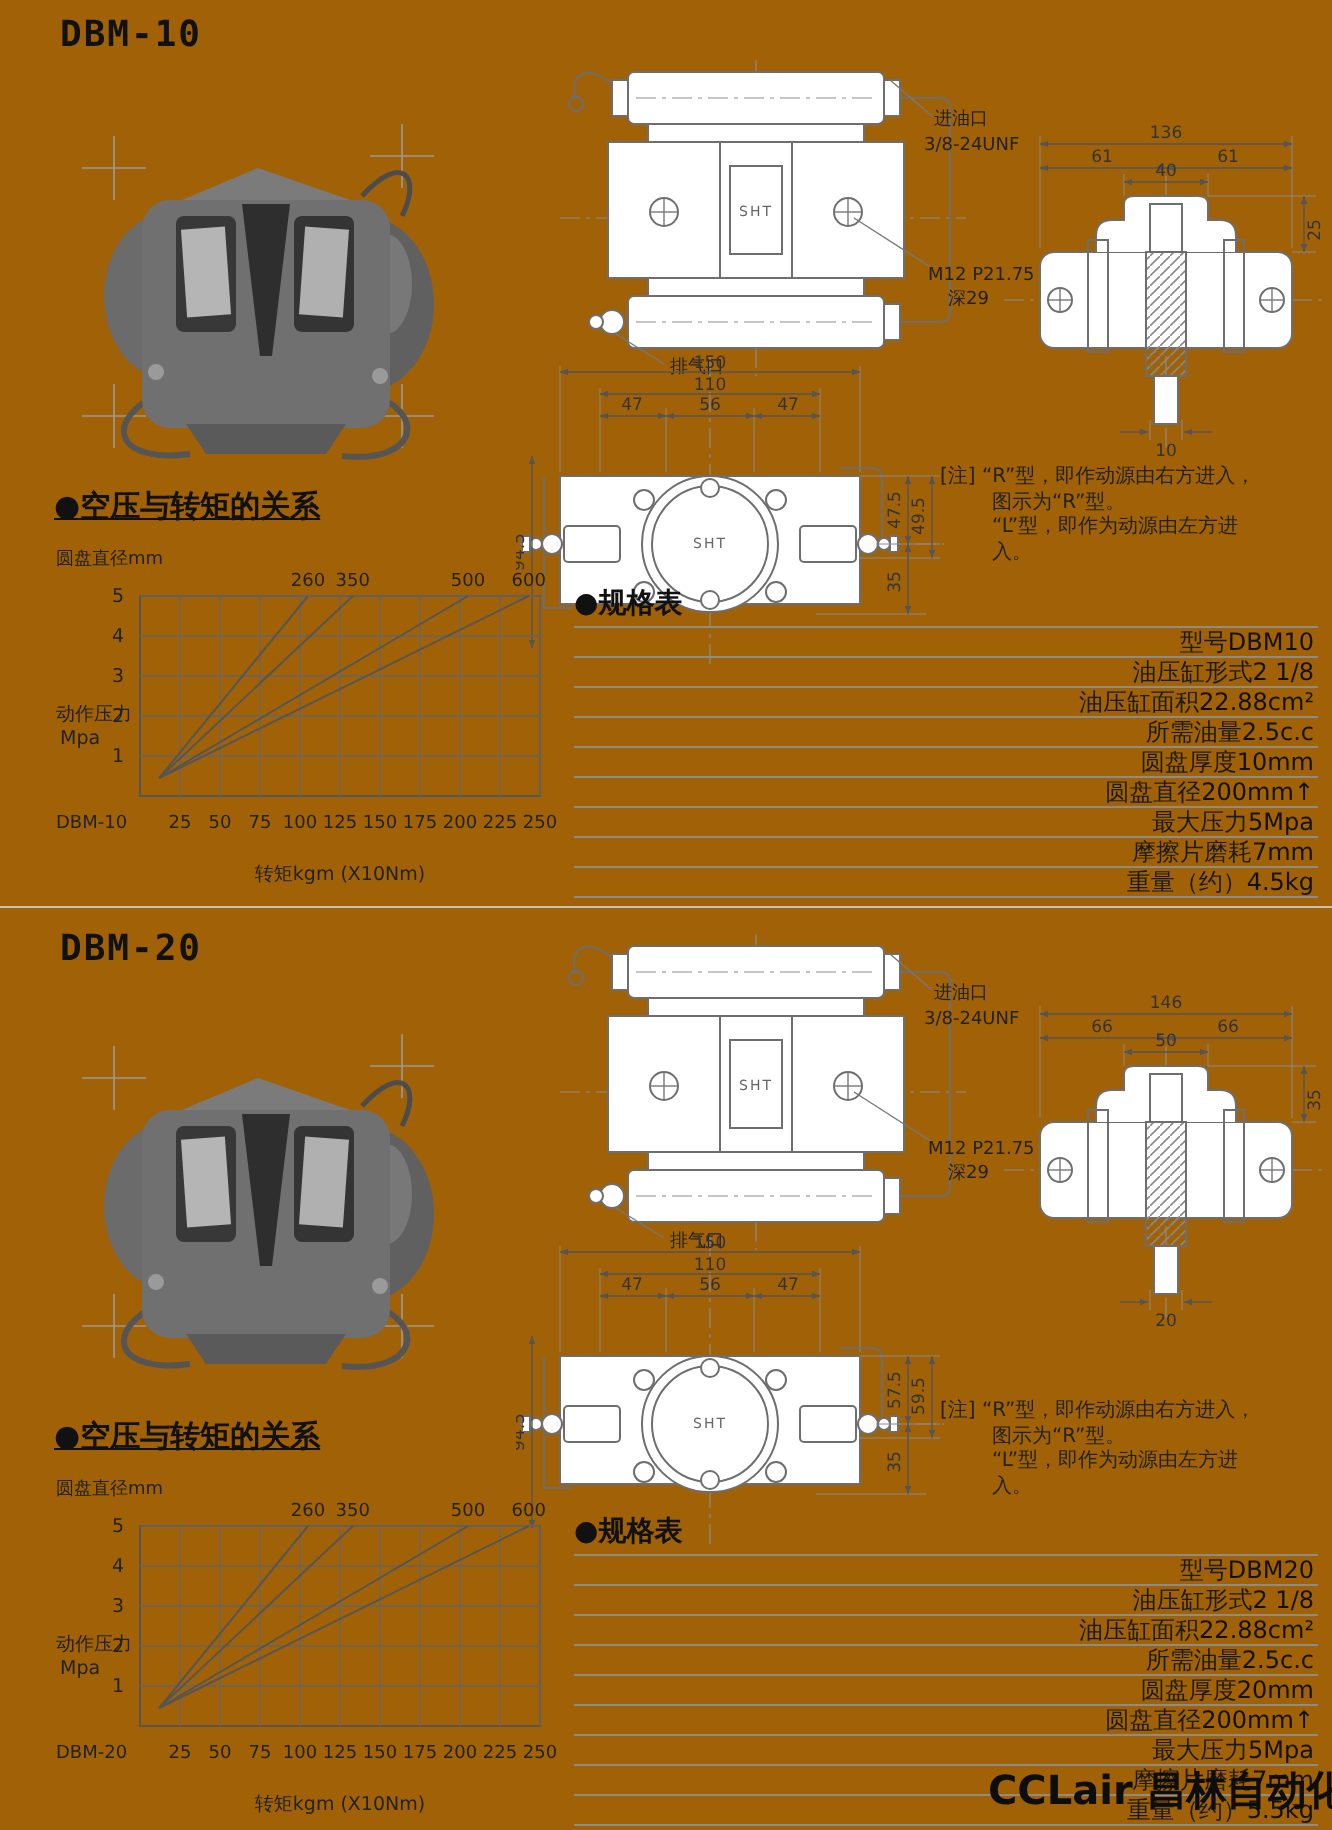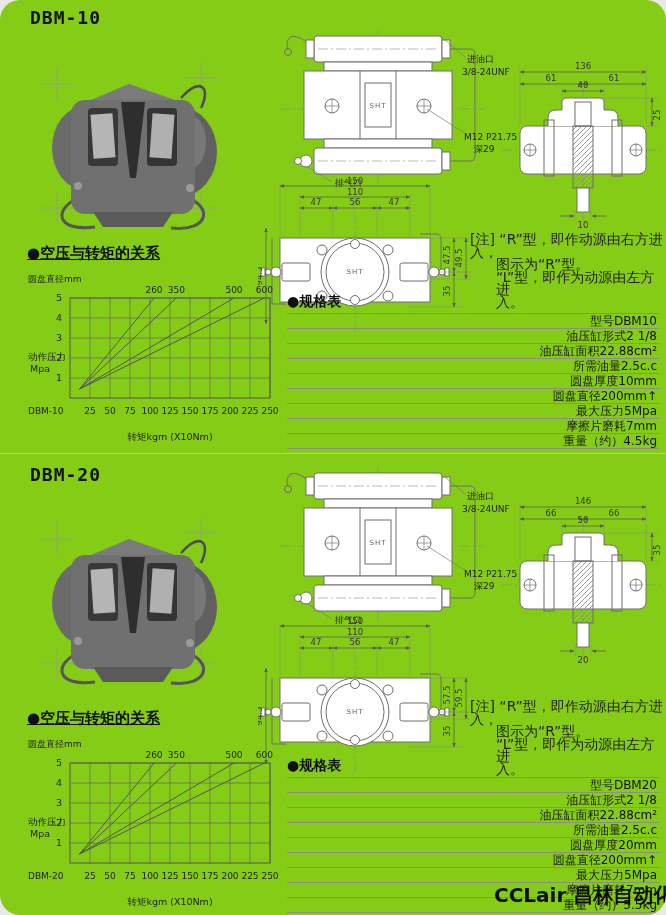--- a/index.html
+++ b/index.html
@@ -1,17 +1,17 @@
 <!DOCTYPE html>
 <html><head>
 <meta charset="utf-8">
 <style>
   html,body{margin:0;padding:0;background:#e8e8e6;}
-  .page{position:relative;width:666px;height:915px;background:#84cc16;overflow:hidden;
-        font-family:"DejaVu Sans",sans-serif;color:#1a1a1a;border-radius:20px;}
+  .page{position:relative;width:666px;height:915px;background:#a16207;overflow:hidden;
+        font-family:"DejaVu Sans",sans-serif;color:#1a1a1a;}
   .sec{position:absolute;left:0;width:666px;height:457px;}
   .sec1{top:0;} .sec2{top:457px;}
   .model-title{position:absolute;left:30px;top:7px;font-size:18px;font-weight:700;
                letter-spacing:1px;color:#111;font-family:"DejaVu Sans Mono",monospace;}
   .divider{position:absolute;left:0;top:453px;width:666px;height:0;border-top:1px solid #c2c2bc;}
 
   
   .dwg{position:absolute;}
   .ln{fill:none;stroke:#6e6e6e;stroke-width:1;}
   .lnf{fill:#fff;stroke:#6e6e6e;stroke-width:1;}
@@ -24,21 +24,21 @@
   text.mark{font-size:7px;fill:#666;letter-spacing:1px;}
 
   
   .photo{position:absolute;left:33px;width:195px;height:190px;}
   .sec1 .photo{top:46px;} .sec2 .photo{top:44px;}
 
   .sec1 .front-view{left:278px;top:28px;} .sec2 .front-view{left:278px;top:8px;}
   .sec1 .side-view{left:500px;top:58px;}  .sec2 .side-view{left:500px;top:36px;}
   .sec1 .bottom-view{left:258px;top:176px;} .sec2 .bottom-view{left:258px;top:159px;}
 
-  .note{position:absolute;left:470px;width:194px;font-size:14px;line-height:12.5px;color:#222;}
+  .note{position:absolute;left:470px;width:194px;font-size:10px;line-height:12.5px;color:#222;}
   .sec1 .note{top:233px;} .sec2 .note{top:243px;}
   .note div+div{padding-left:26px;}
 
   .chart-h{position:absolute;left:27px;font-size:15px;font-weight:700;color:#111;text-decoration:underline;}
   .sec1 .chart-h{top:244px;} .sec2 .chart-h{top:252px;}
   .chart{position:absolute;left:28px;width:250px;height:180px;}
   .sec1 .chart{top:268px;} .sec2 .chart{top:276px;}
 
   .spec{position:absolute;left:287px;width:372px;}
   .sec1 .spec{top:293px;} .sec2 .spec{top:300px;}

